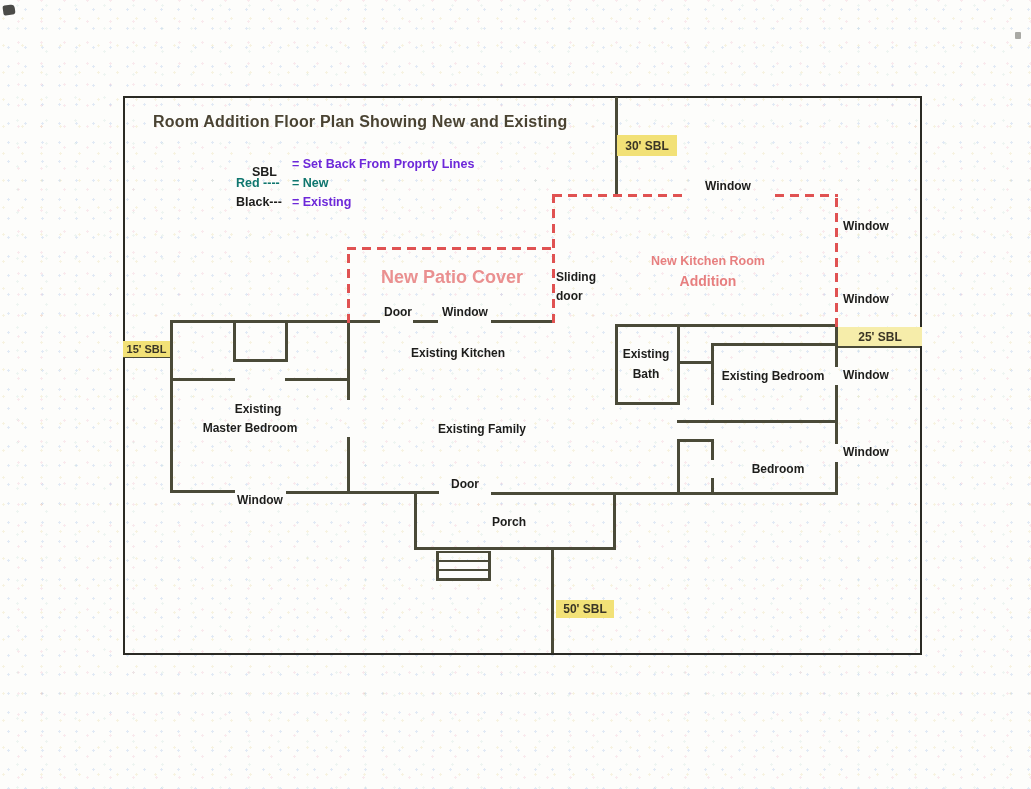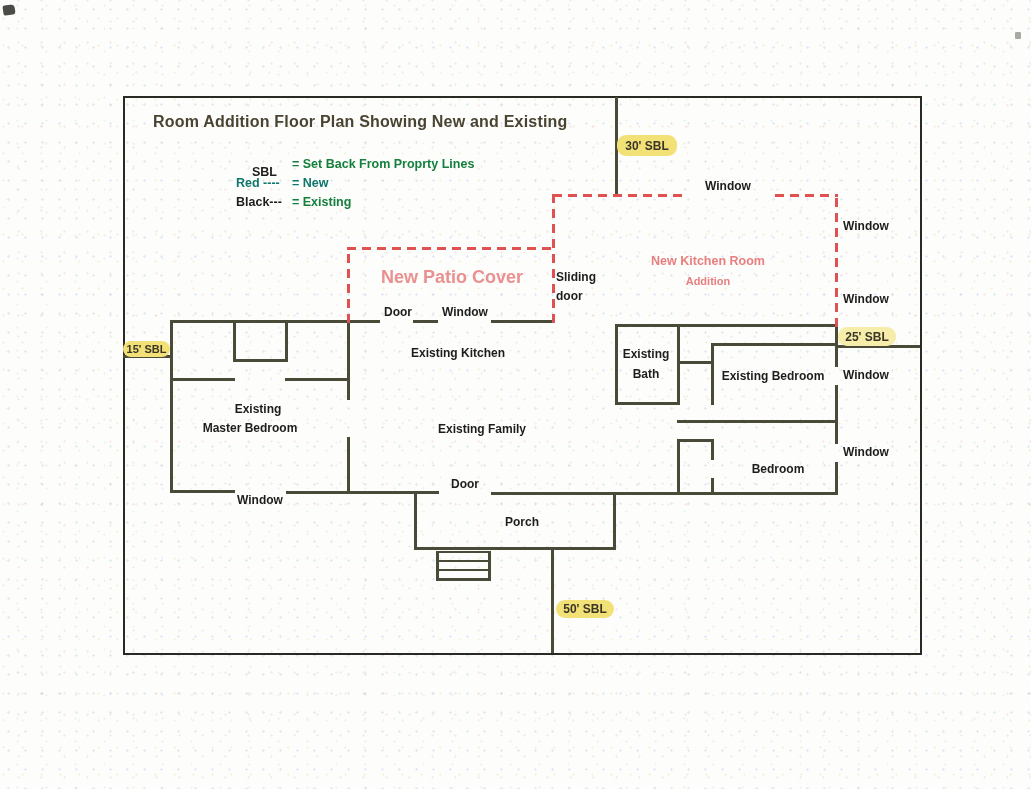--- a/index.html
+++ b/index.html
@@ -27,28 +27,28 @@
   .lbl{
     position:absolute;font-size:12px;font-weight:600;color:#1d1d1b;
     white-space:nowrap;transform:translate(-50%,-50%);line-height:1;
   }
   .lbl.la{transform:translate(0,-50%);} 
   .lbl.red{color:#e77f7f;}
   .lbl.red-light{color:#ea9090;}
   .badge{
     position:absolute;font-size:11.5px;font-weight:600;color:#3a3526;
     background:#f2e177;display:flex;align-items:center;justify-content:center;
-    white-space:nowrap;line-height:1;border-radius:9px;
+    white-space:nowrap;line-height:1;
   }
   .title{
     position:absolute;left:153px;top:113px;font-size:16px;font-weight:700;
     color:#4a4332;white-space:nowrap;letter-spacing:0.2px;
   }
   .legend-term{position:absolute;font-size:12.5px;font-weight:700;color:#1d1d1b;white-space:nowrap;}
-  .legend-def{position:absolute;font-size:12.5px;font-weight:700;color:#15803d;white-space:nowrap;}
+  .legend-def{position:absolute;font-size:12.5px;font-weight:700;color:#6d28d9;white-space:nowrap;}
   .legend-red{color:#0f766e;}
   .artifact-blob{position:absolute;left:3px;top:5px;width:12px;height:10px;background:#4b4b48;border-radius:2px 4px 3px 2px;transform:rotate(-8deg);}
   .artifact-mark{position:absolute;left:1015px;top:32px;width:6px;height:7px;background:#a9a9a4;border-radius:1px;}
 </style>
 </head>
 <body>
 
 <div class="artifact-blob"></div>
 <div class="artifact-mark"></div>
 
@@ -62,21 +62,21 @@
 <div class="legend-term" style="left:236px;top:195px;">Black---</div>
 <div class="legend-def" style="left:292px;top:195px;">= Existing</div>
 
 <div class="wall" style="left:615px;top:97px;width:3px;height:99px;"></div>
 <div class="wall" style="left:123px;top:355px;width:49px;height:3px;"></div>
 <div class="wall" style="left:838px;top:345px;width:82px;height:3px;"></div>
 <div class="wall" style="left:551px;top:549px;width:3px;height:104px;"></div>
 
 <div class="badge" style="left:617px;top:135px;width:60px;height:21px;font-size:12px;">30' SBL</div>
 <div class="badge" style="left:123px;top:341px;width:47px;height:16px;font-size:11px;">15' SBL</div>
-<div class="badge" style="left:838px;top:327px;width:58px;height:19px;background:#f6edaa;font-size:12px;">25' SBL</div>
+<div class="badge" style="left:838px;top:327px;width:84px;height:19px;background:#f6edaa;font-size:12px;">25' SBL</div>
 <div class="badge" style="left:556px;top:600px;width:58px;height:18px;font-size:12px;">50' SBL</div>
 
 <div class="wall" style="left:170px;top:320px;width:3px;height:173px;"></div>
 <div class="wall" style="left:170px;top:320px;width:210px;height:3px;"></div>
 <div class="wall" style="left:413px;top:320px;width:25px;height:3px;"></div>
 <div class="wall" style="left:491px;top:320px;width:63px;height:3px;"></div>
 <div class="wall" style="left:233px;top:320px;width:3px;height:42px;"></div>
 <div class="wall" style="left:285px;top:320px;width:3px;height:42px;"></div>
 <div class="wall" style="left:233px;top:359px;width:55px;height:3px;"></div>
 <div class="wall" style="left:170px;top:378px;width:65px;height:3px;"></div>
@@ -115,31 +115,31 @@
 
 <div class="dash-h" style="left:347px;top:247px;width:208px;"></div>
 <div class="dash-v" style="left:347px;top:247px;height:76px;"></div>
 <div class="dash-h" style="left:553px;top:194px;width:130px;"></div>
 <div class="dash-h" style="left:775px;top:194px;width:63px;"></div>
 <div class="dash-v" style="left:552px;top:194px;height:129px;"></div>
 <div class="dash-v" style="left:835px;top:194px;height:133px;"></div>
 
 <div class="lbl red-light" style="left:452px;top:277px;font-size:18px;">New Patio Cover</div>
 <div class="lbl red" style="left:708px;top:261px;font-size:12.5px;">New Kitchen Room</div>
-<div class="lbl red" style="left:708px;top:281px;font-size:11px;">Addition</div>
+<div class="lbl red" style="left:708px;top:281px;font-size:14px;">Addition</div>
 
 <div class="lbl" style="left:458px;top:353px;">Existing Kitchen</div>
 <div class="lbl" style="left:482px;top:429px;">Existing Family</div>
 <div class="lbl" style="left:258px;top:409px;">Existing</div>
 <div class="lbl" style="left:250px;top:428px;">Master Bedroom</div>
 <div class="lbl" style="left:646px;top:354px;">Existing</div>
 <div class="lbl" style="left:646px;top:374px;">Bath</div>
 <div class="lbl" style="left:773px;top:376px;">Existing Bedroom</div>
 <div class="lbl" style="left:778px;top:469px;">Bedroom</div>
-<div class="lbl" style="left:522px;top:522px;">Porch</div>
+<div class="lbl" style="left:509px;top:522px;">Porch</div>
 
 <div class="lbl" style="left:398px;top:312px;">Door</div>
 <div class="lbl" style="left:465px;top:312px;">Window</div>
 <div class="lbl" style="left:465px;top:484px;">Door</div>
 <div class="lbl" style="left:260px;top:500px;">Window</div>
 <div class="lbl la" style="left:556px;top:277px;">Sliding</div>
 <div class="lbl la" style="left:556px;top:296px;">door</div>
 <div class="lbl" style="left:728px;top:186px;">Window</div>
 <div class="lbl la" style="left:843px;top:226px;">Window</div>
 <div class="lbl la" style="left:843px;top:299px;">Window</div>

